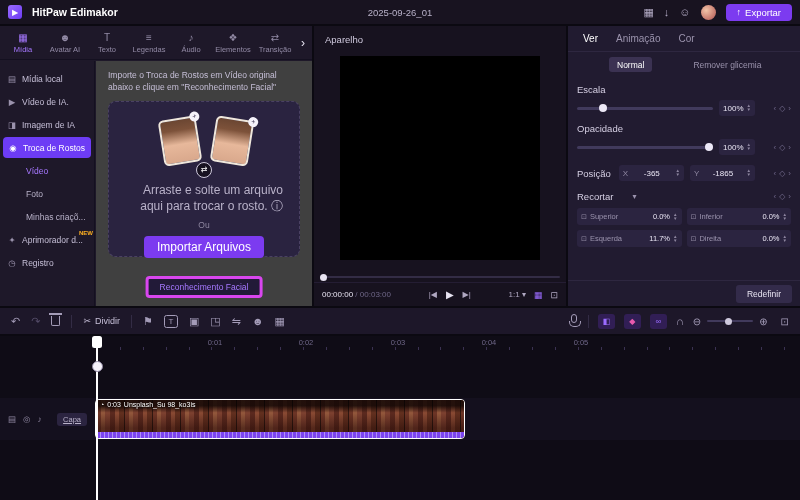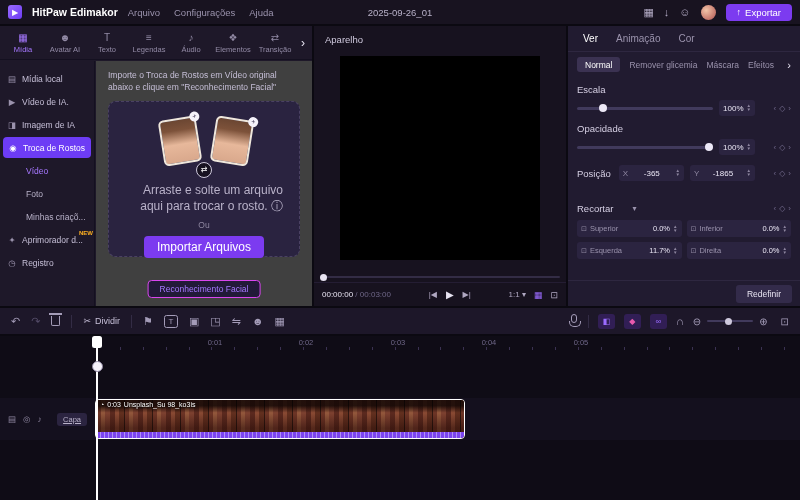--- a/index.html
+++ b/index.html
@@ -48,58 +48,58 @@
   .faces { height:76px; position:relative; }
   .face-card { position:absolute; top:12px; width:38px; height:46px; border-radius:5px; border:2px solid #efe7dc;
     background:linear-gradient(180deg,#6b4632 0%,#7d523a 24%,#e7b89b 58%,#d9a88c 100%); }
   .face-card.left  { left:52px;  transform:rotate(-9deg); }
   .face-card.right { left:104px; transform:rotate(9deg); }
   .card-badge { position:absolute; top:-6px; right:-6px; width:10px; height:10px; border-radius:50%; background:#f5f2fa; color:#3a3350; font-size:7px; line-height:10px; text-align:center; }
   .swap-circle { position:absolute; left:50%; top:56px; transform:translateX(-50%); width:16px; height:16px; border-radius:50%; background:#171221; border:1px solid #cfc9dd; color:#fff; font-size:8px; display:flex; align-items:center; justify-content:center; }
   .drop-hint { font-size:12px; color:#b9b2c9; text-align:right; padding:0 16px; line-height:1.4; }
   .or { font-size:8.5px; color:#8f87a1; text-align:center; margin:5px 0 6px; }
   .import-btn { display:block; margin:0 auto; background:#7c3bf0; color:#fff; border:none; border-radius:4px; font-size:12px; padding:4px 13px; font-family:inherit; cursor:pointer; }
-  .recognize-btn { position:absolute; bottom:8px; left:50%; transform:translateX(-50%); background:#221a38; border:1px solid #d946ef; color:#a678ff; border-radius:4px; font-size:8.5px; padding:3px 11px; font-family:inherit; white-space:nowrap; cursor:pointer; }
+  .recognize-btn { position:absolute; bottom:8px; left:50%; transform:translateX(-50%); background:#221a38; border:3px solid #d946ef; color:#a678ff; border-radius:4px; font-size:8.5px; padding:3px 11px; font-family:inherit; white-space:nowrap; cursor:pointer; }
 
   
   .preview-header { font-size:9.5px; color:#cfc9dd; padding:8px 11px 0; }
   .canvas { position:absolute; left:26px; top:30px; width:200px; height:204px; background:#000; }
   .preview-scrub { position:absolute; left:6px; right:6px; top:250px; height:2px; background:#332c45; border-radius:2px; }
   .scrub-dot { position:absolute; left:0; top:-2.5px; width:7px; height:7px; border-radius:50%; background:#e8e4f2; }
   .preview-controls { position:absolute; left:0; right:0; bottom:0; height:24px; border-top:1px solid #241d33; display:flex; align-items:center; justify-content:space-between; padding:0 8px; font-size:8px; color:#b0a8c2; }
   .pc-time { white-space:nowrap; }
   .time-current { color:#e8e4f2; }
   .time-total { color:#6f6788; }
   .transport { display:flex; align-items:center; gap:9px; }
   .transport .play { font-size:10px; color:#e8e4f2; }
   .pc-right { display:flex; align-items:center; gap:8px; }
   .pc-grid { color:#9b6cff; font-size:9px; }
   .pc-fit { font-size:9px; }
 
   
   .props-tabs { height:26px; display:flex; align-items:center; gap:18px; padding:10px 15px; font-size:10px; color:#9b93ad; border-bottom:1px solid #2e2740; }
   .props-tab.active { color:#fff; }
   .subtabs { height:25px; display:flex; align-items:center; gap:9px; padding:0 9px; font-size:8.5px; color:#9b93ad; }
-  .subtab { cursor:pointer; white-space:nowrap; }
+  .subtab { cursor:pointer; white-space:nowrap;margin-left:32px; }
   .subtab.active { background:#3b3252; color:#fff; border-radius:3px; padding:2.5px 8px; }
   .subtab-chevron { margin-left:auto; color:#e8e4f2; font-size:11px; }
   .prop-label { font-size:9.5px; color:#d6d0e4; margin:7px 9px 5px; }
   .slider-row { display:flex; align-items:center; gap:6px; padding:0 9px; }
   .slider { flex:1; height:3px; background:#413a5c; border-radius:2px; position:relative; cursor:pointer; }
   .slider .handle { position:absolute; top:-3px; width:8px; height:8px; border-radius:50%; background:#ece8f6; }
   .valbox { display:flex; align-items:center; gap:3px; background:#2b2440; border-radius:3px; height:16px; padding:0 4px; font-size:8px; color:#e8e4f2; white-space:nowrap; }
   .valbox .pfx { color:#8f87a1; }
   .spin { display:flex; flex-direction:column; font-size:4.5px; line-height:4px; color:#8f87a1; cursor:pointer; }
   .spin::before { content:"▲"; }
   .spin::after  { content:"▼"; }
   .kf { display:flex; align-items:center; gap:3px; font-size:8px; color:#6f6788; width:30px; justify-content:flex-end; flex:none; }
   .pos-row { display:flex; align-items:center; gap:6px; padding:0 9px; margin-top:10px; }
   .pos-row .prop-inline { font-size:9.5px; color:#d6d0e4; margin-right:2px; }
   .pos-row .valbox { flex:1; justify-content:space-between; }
-  .crop-head { display:flex; align-items:center; gap:19px; padding:0 9px; margin-top:22px; font-size:9.5px; color:#d6d0e4; }
+  .crop-head { display:flex; align-items:center; gap:19px; padding:0 9px; margin-top:10px; font-size:9.5px; color:#d6d0e4; }
   .crop-head .caret { font-size:8px; color:#9b93ad; }
   .crop-head .kf { margin-left:auto; }
   .crop-grid { display:grid; grid-template-columns:1fr 1fr; gap:5px; padding:0 9px; margin-top:6px; }
   .crop-box { display:flex; align-items:center; gap:3px; background:#2b2440; border-radius:3px; height:17px; padding:0 4px; font-size:7.5px; }
   .crop-box .bic { color:#8f87a1; font-size:7px; }
   .crop-box .cl { color:#9b93ad; }
   .crop-box .cv { margin-left:auto; color:#e8e4f2; }
   .props-footer { position:absolute; left:0; right:0; bottom:0; height:26px; border-top:1px solid #2e2740; display:flex; align-items:center; justify-content:flex-end; padding:0 8px; }
   .reset-btn { background:#332b4a; border:none; border-radius:3px; color:#e8e4f2; font-size:8.5px; padding:4px 11px; font-family:Liberation Sans, sans-serif; cursor:pointer; }
 
@@ -147,25 +147,20 @@
   .ph-badge { position:absolute; left:-0.5px; top:25px; width:11px; height:11px; border-radius:50%; background:#f5f2fa; border:1px solid #8f87a1; }
 </style>
 </head>
 <body>
 
 <div class="titlebar">
   <div class="logo">
       <span>▶</span>
     </div>
   <span class="app-name">HitPaw Edimakor</span>
-  <nav class="menus">
-    <span class="menu-item">Arquivo</span>
-    <span class="menu-item">Configurações</span>
-    <span class="menu-item">Ajuda</span>
-  </nav>
   <span class="project-name">2025-09-26_01</span>
   <div class="tb-right">
     <span class="tb-icon">▦</span>
     <span class="tb-icon">↓</span>
     <span class="tb-icon">☺</span>
     <span class="avatar"></span>
     <button class="export-btn">
       <span class="ic">↑</span>
       <span>Exportar</span>
     </button>

